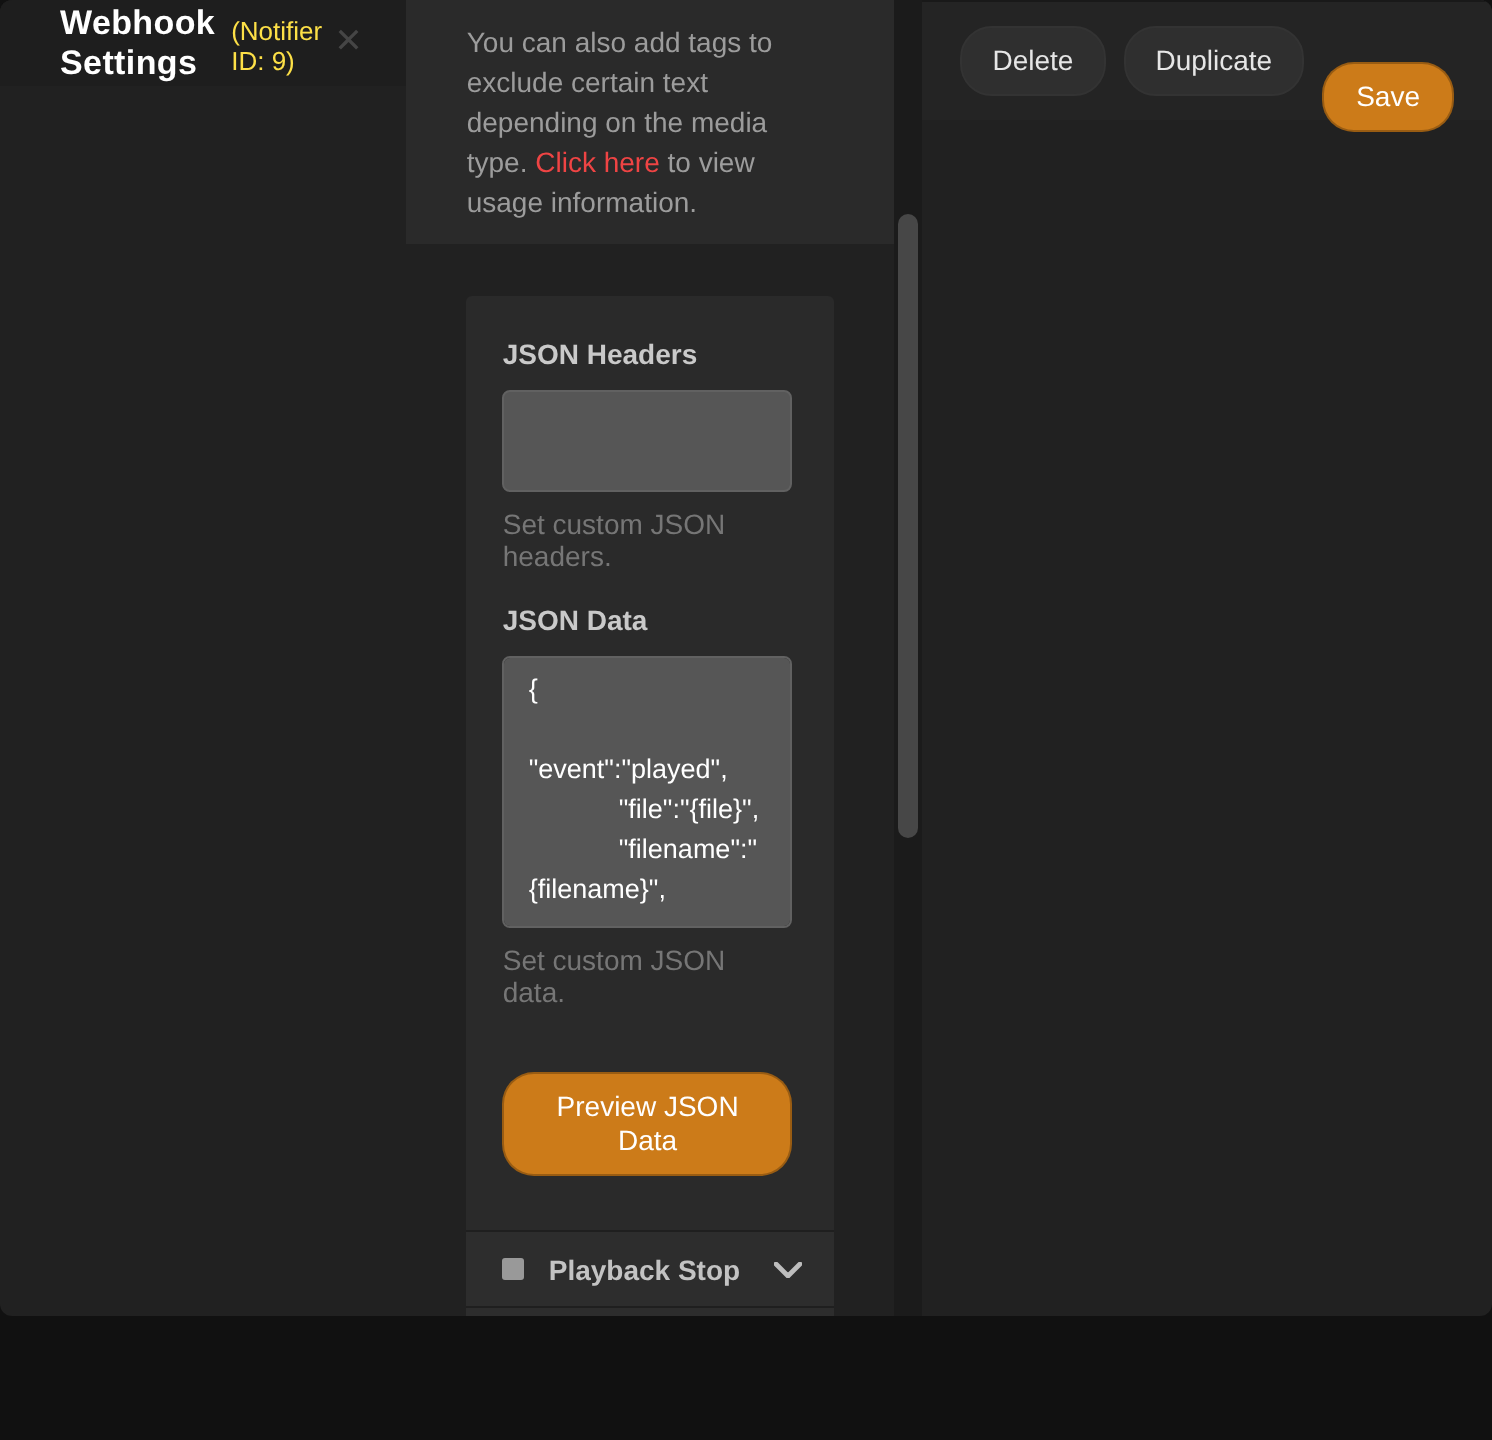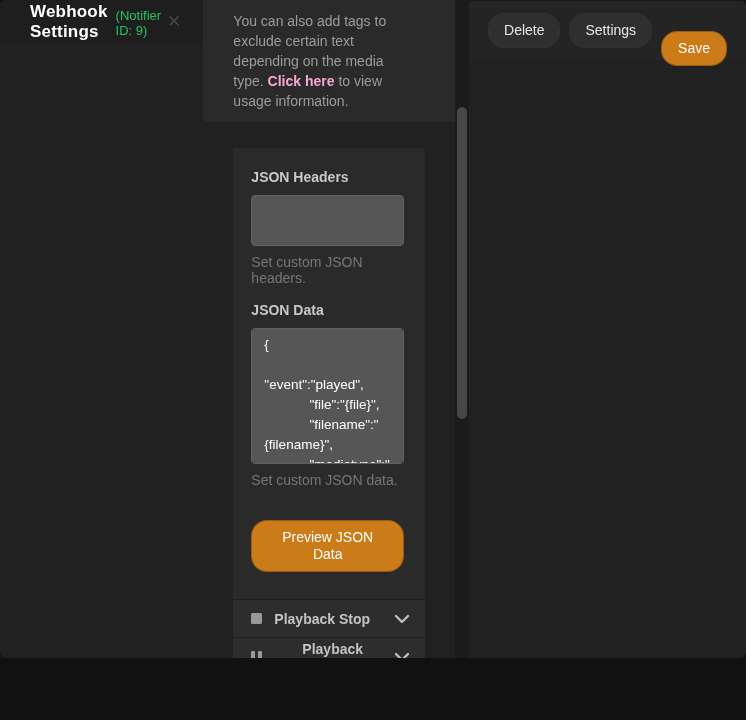--- a/index.html
+++ b/index.html
@@ -17,21 +17,21 @@
   }
 
   
   .modal-header {
     height: 43px; flex: 0 0 43px;
     background: #1e1e1e;
     display: flex; align-items: center;
     padding: 0 16px 0 30px;
   }
   .modal-title { color: #ffffff; font-size: 17px; font-weight: bold; letter-spacing: .2px; }
-  .modal-subtitle { color: #22c55e; font-size: 13px; margin-left: 8px; position: relative; top: 1px; }
+  .modal-subtitle { color: #fde047; font-size: 13px; margin-left: 8px; position: relative; top: 1px; }
   .close-btn {
     margin-left: auto;
     color: #454545; font-size: 17px; font-weight: bold;
     background: none; border: none; cursor: pointer;
     line-height: 1; padding: 4px 6px;
     font-family: "DejaVu Sans", sans-serif;
   }
 
   
   .modal-body {
@@ -41,21 +41,21 @@
     overflow: hidden;
   }
   .body-content { margin-right: 14px; }
 
   .intro {
     background: #2a2a2a;
     padding: 11px 58px 11px 30px;
     color: #9c9c9c;
     font-size: 14px; line-height: 20px;
   }
-  .intro a { color: #f9a8d4; font-weight: bold; text-decoration: none; cursor: pointer; }
+  .intro a { color: #ef4444; font-weight: normal; text-decoration: none; cursor: pointer; }
 
   .panel-group {
     margin: 26px 30px 0 30px;
     border-radius: 3px;
     overflow: hidden;
   }
   .acc-row {
     height: 37px;
     background: #2d2d2d;
     display: flex; align-items: center;
@@ -215,17 +215,17 @@
       </div>
     </div>
 
     <div class="scroll-track">
       <div class="scroll-thumb"></div>
     </div>
   </div>
 
   <div class="modal-footer">
     <button class="btn btn-dark">Delete</button>
-    <button class="btn btn-dark">Settings</button>
+    <button class="btn btn-dark">Duplicate</button>
     <button class="btn btn-bright save-btn">Save</button>
   </div>
 
 </div>
 
 </body></html>

